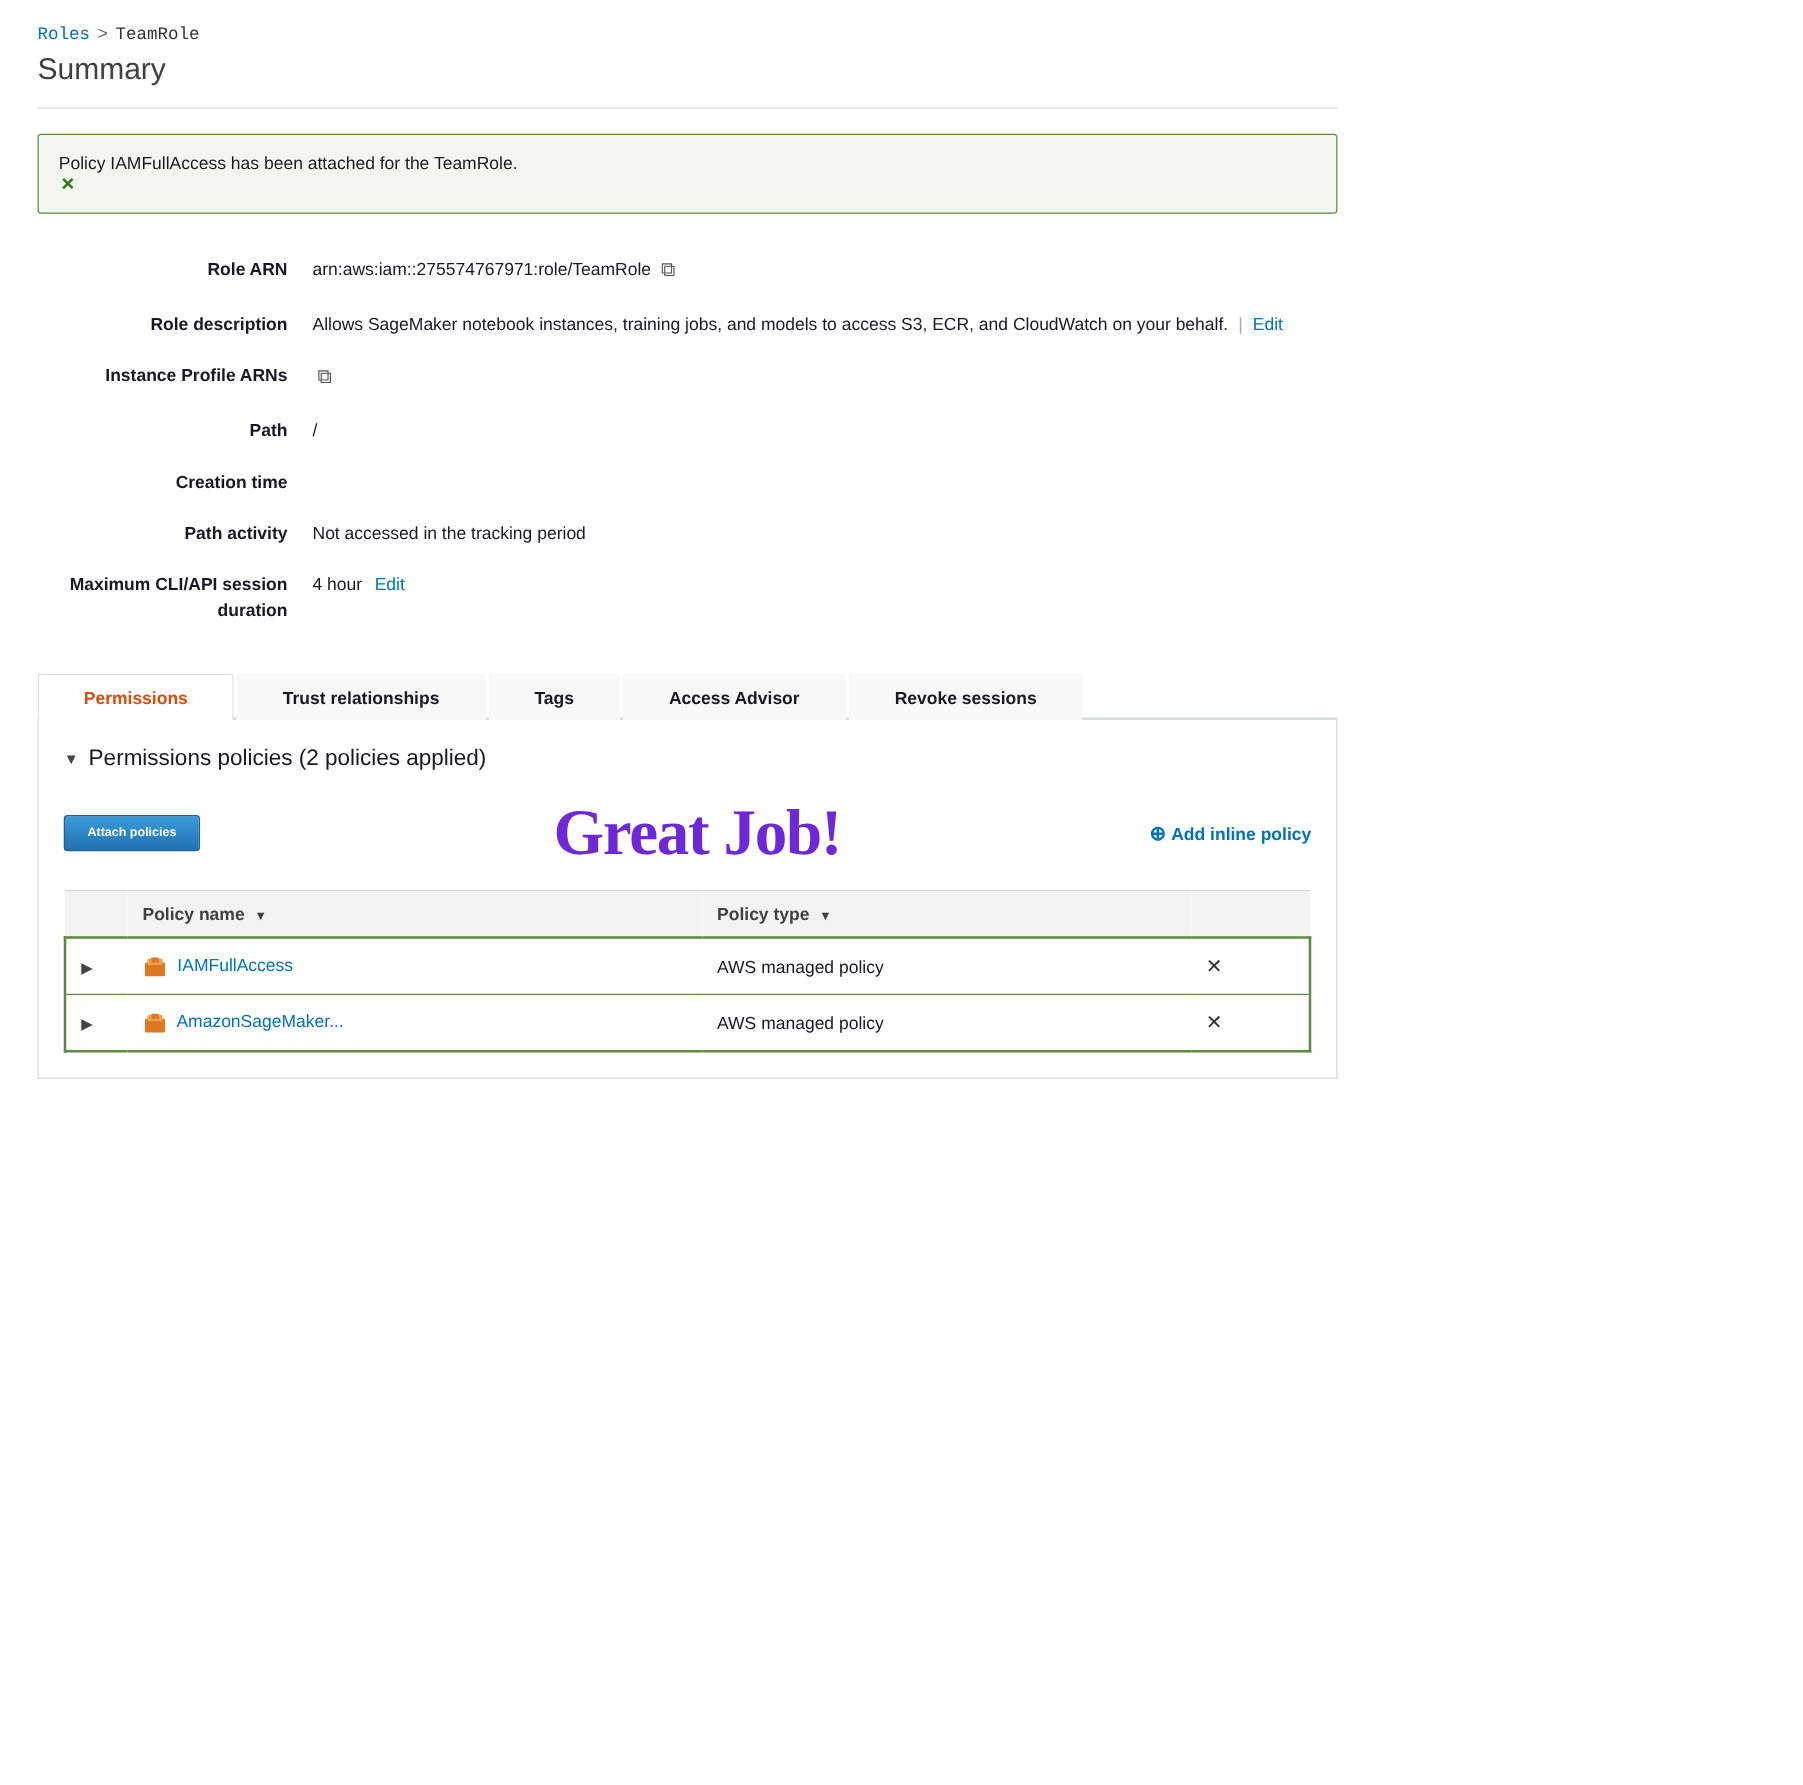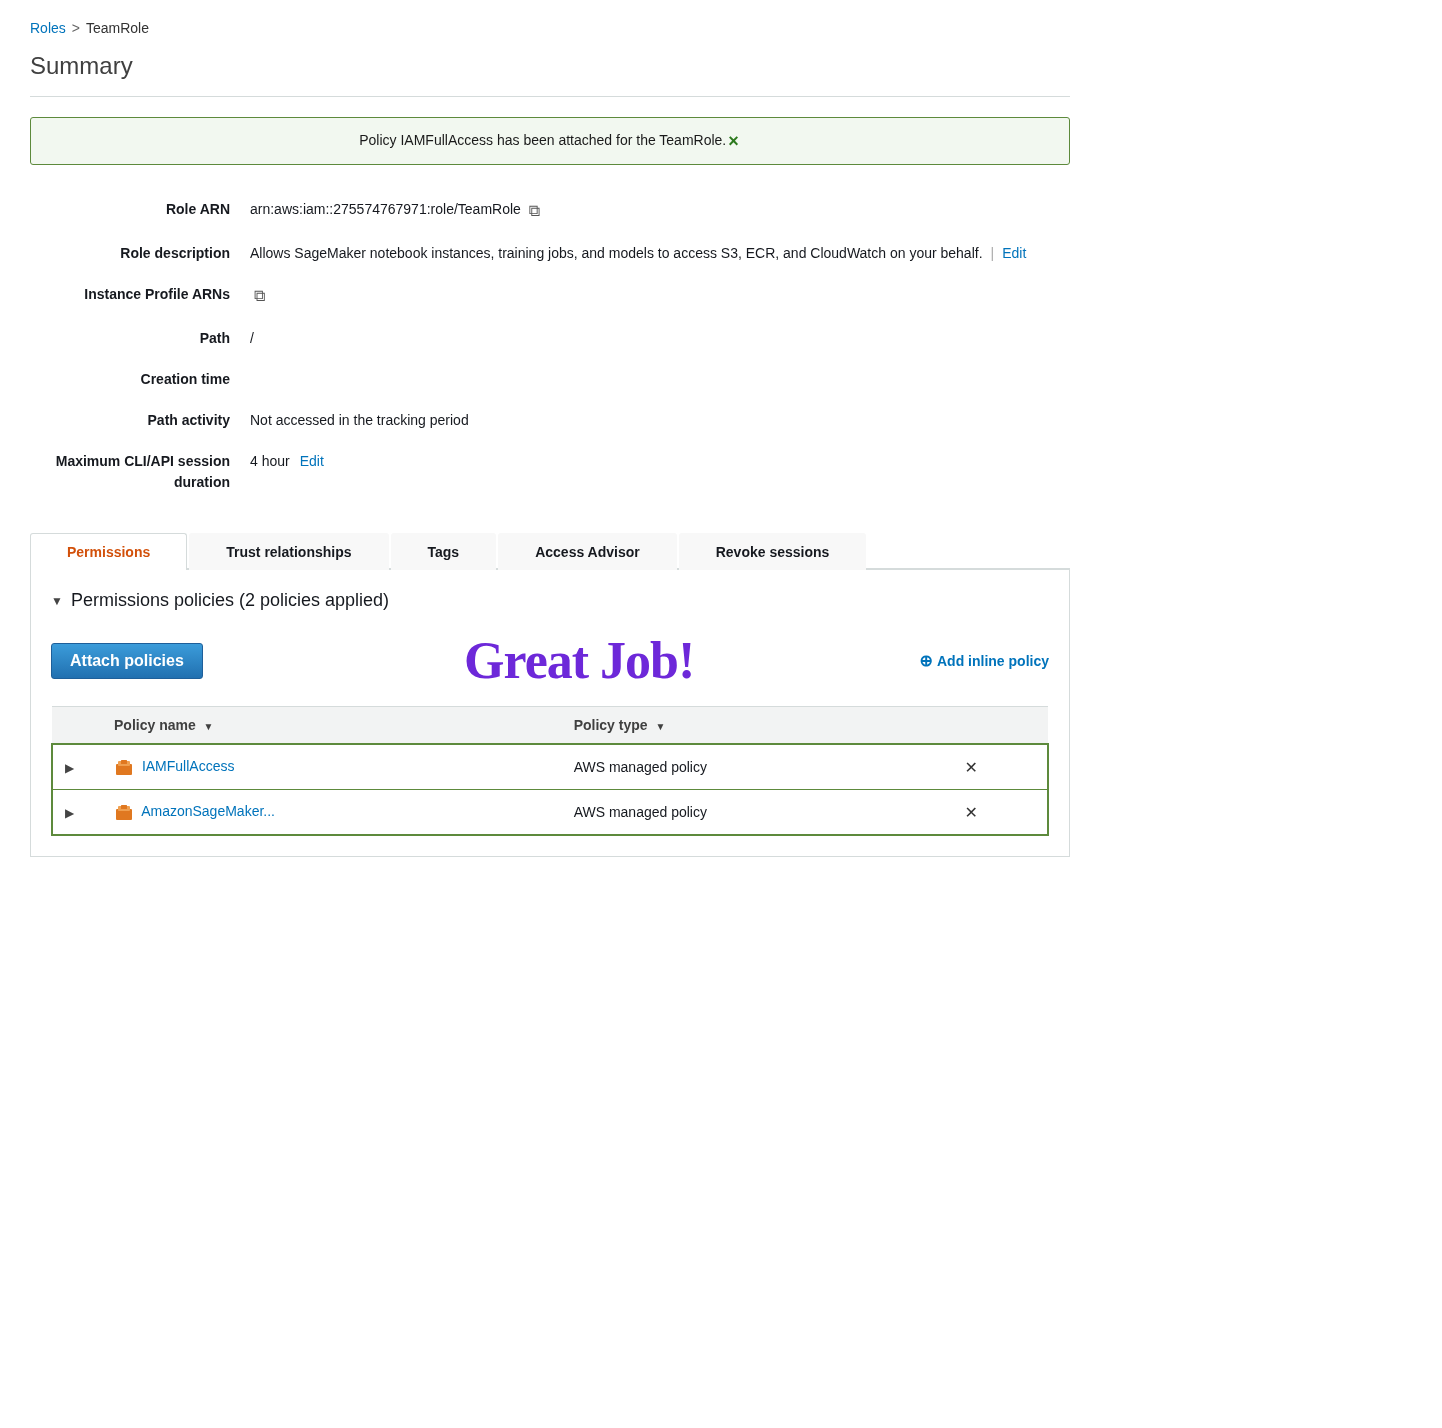--- a/index.html
+++ b/index.html
@@ -11,21 +11,22 @@
       padding: 20px 30px;
       max-width: 1100px;
     }
 
     
     .breadcrumb {
       display: flex;
       align-items: center;
       gap: 6px;
       font-size: 14px;
-      margin-bottom: 16px;
+      margin-bottom: 6px;
+      font-family: Liberation Mono, monospace;
     }
     .breadcrumb-link {
       color: #0073bb;
       cursor: pointer;
       text-decoration: none;
     }
     .breadcrumb-sep { color: #666; }
     .breadcrumb-current { color: #333; }
 
     
@@ -45,21 +46,22 @@
 
     
     .success-banner {
       border: 1px solid #5d8a3c;
       background: #f2f8f0;
       border-radius: 3px;
       padding: 14px 16px;
       margin-bottom: 24px;
       display: flex;
       align-items: flex-start;
-      justify-content: center;
+      justify-content: flex-end;
+      flex-direction: column;
     }
     .success-banner-text {
       color: #1a1a1a;
       font-size: 14px;
     }
     .close-btn {
       background: none;
       border: none;
       color: #2d7a1e;
       font-size: 18px;
@@ -163,21 +165,21 @@
       align-items: center;
       justify-content: space-between;
       margin-bottom: 16px;
     }
     .attach-btn {
       background: linear-gradient(to bottom, #3b9cda, #2170b0);
       color: #fff;
       border: 1px solid #1e5f9a;
       border-radius: 3px;
       padding: 8px 18px;
-      font-size: 16px;
+      font-size: 10px;
       font-weight: 600;
       cursor: pointer;
     }
 
     .great-job {
       font-size: 52px;
       font-weight: 900;
       color: #6d28d9;
       font-family: Georgia, serif;
       letter-spacing: -1px;

